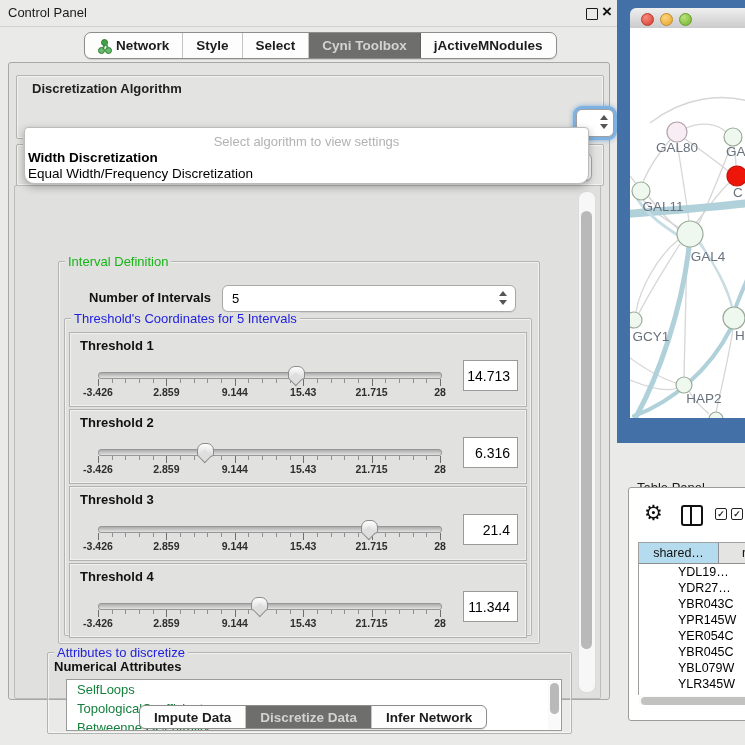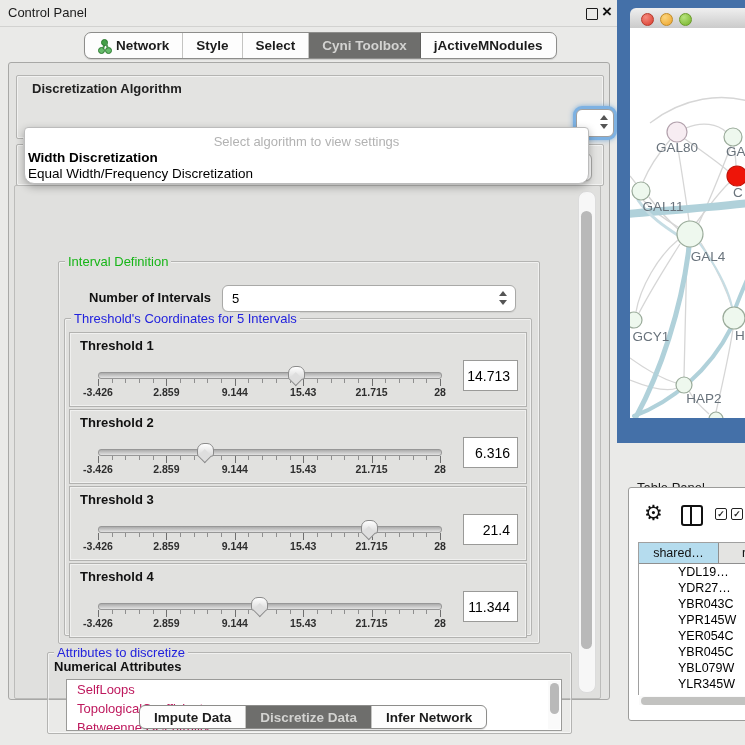--- a/index.html
+++ b/index.html
@@ -89,21 +89,21 @@
   .tick-labels{position:absolute;left:28px;top:53px;width:342px;height:12px;}
   .tick-labels span{position:absolute;transform:translateX(-50%);font-size:10.5px;font-weight:700;color:#2e2e2e;white-space:nowrap;}
   .vbox{position:absolute;right:8px;top:27px;width:55px;height:31px;background:#fff;border:1px solid #9a9a98;
     font-size:14px;color:#000;text-align:right;line-height:31px;padding-right:7px;box-sizing:border-box;}
 
   
   #attr-group{left:32px;top:466px;width:523px;height:80px;}
   #attr-title{left:6px;top:-7px;color:#2222dd;background:#e0e0de;}
   #attr-label{left:39px;top:473px;font-size:13px;font-weight:700;color:#111;}
   #attr-list{left:51px;top:493px;width:494px;height:50px;background:#fff;border:1px solid #9a9a98;overflow:hidden;}
-  .attr-item{position:relative;font-size:13px;color:#be185d;padding:1.5px 0 1.5px 10px;line-height:16px;}
+  .attr-item{position:relative;font-size:13px;color:#15803d;padding:1.5px 0 1.5px 10px;line-height:16px;}
   #attr-scroll{position:absolute;right:1px;top:1px;width:12px;height:48px;background:#fafafa;}
   #attr-thumb{position:absolute;left:1.5px;top:2px;width:9px;height:31px;background:#b9b9b9;border-radius:5px;}
 
   
   #main-vscroll{left:563px;top:5px;width:16px;height:500px;background:#f7f7f7;border:1px solid #dcdcdc;border-radius:8px;}
   #main-vthumb{position:absolute;left:1.5px;top:19px;width:11px;height:438px;background:#b9b9b9;border-radius:6px;}
 
   
   #bottom-tabbar{left:139px;top:705px;height:22px;display:flex;border:1px solid #8d8d8b;border-radius:6px;
     overflow:hidden;background:#fdfdfd;box-shadow:0 1px 1px rgba(0,0,0,.12);}

